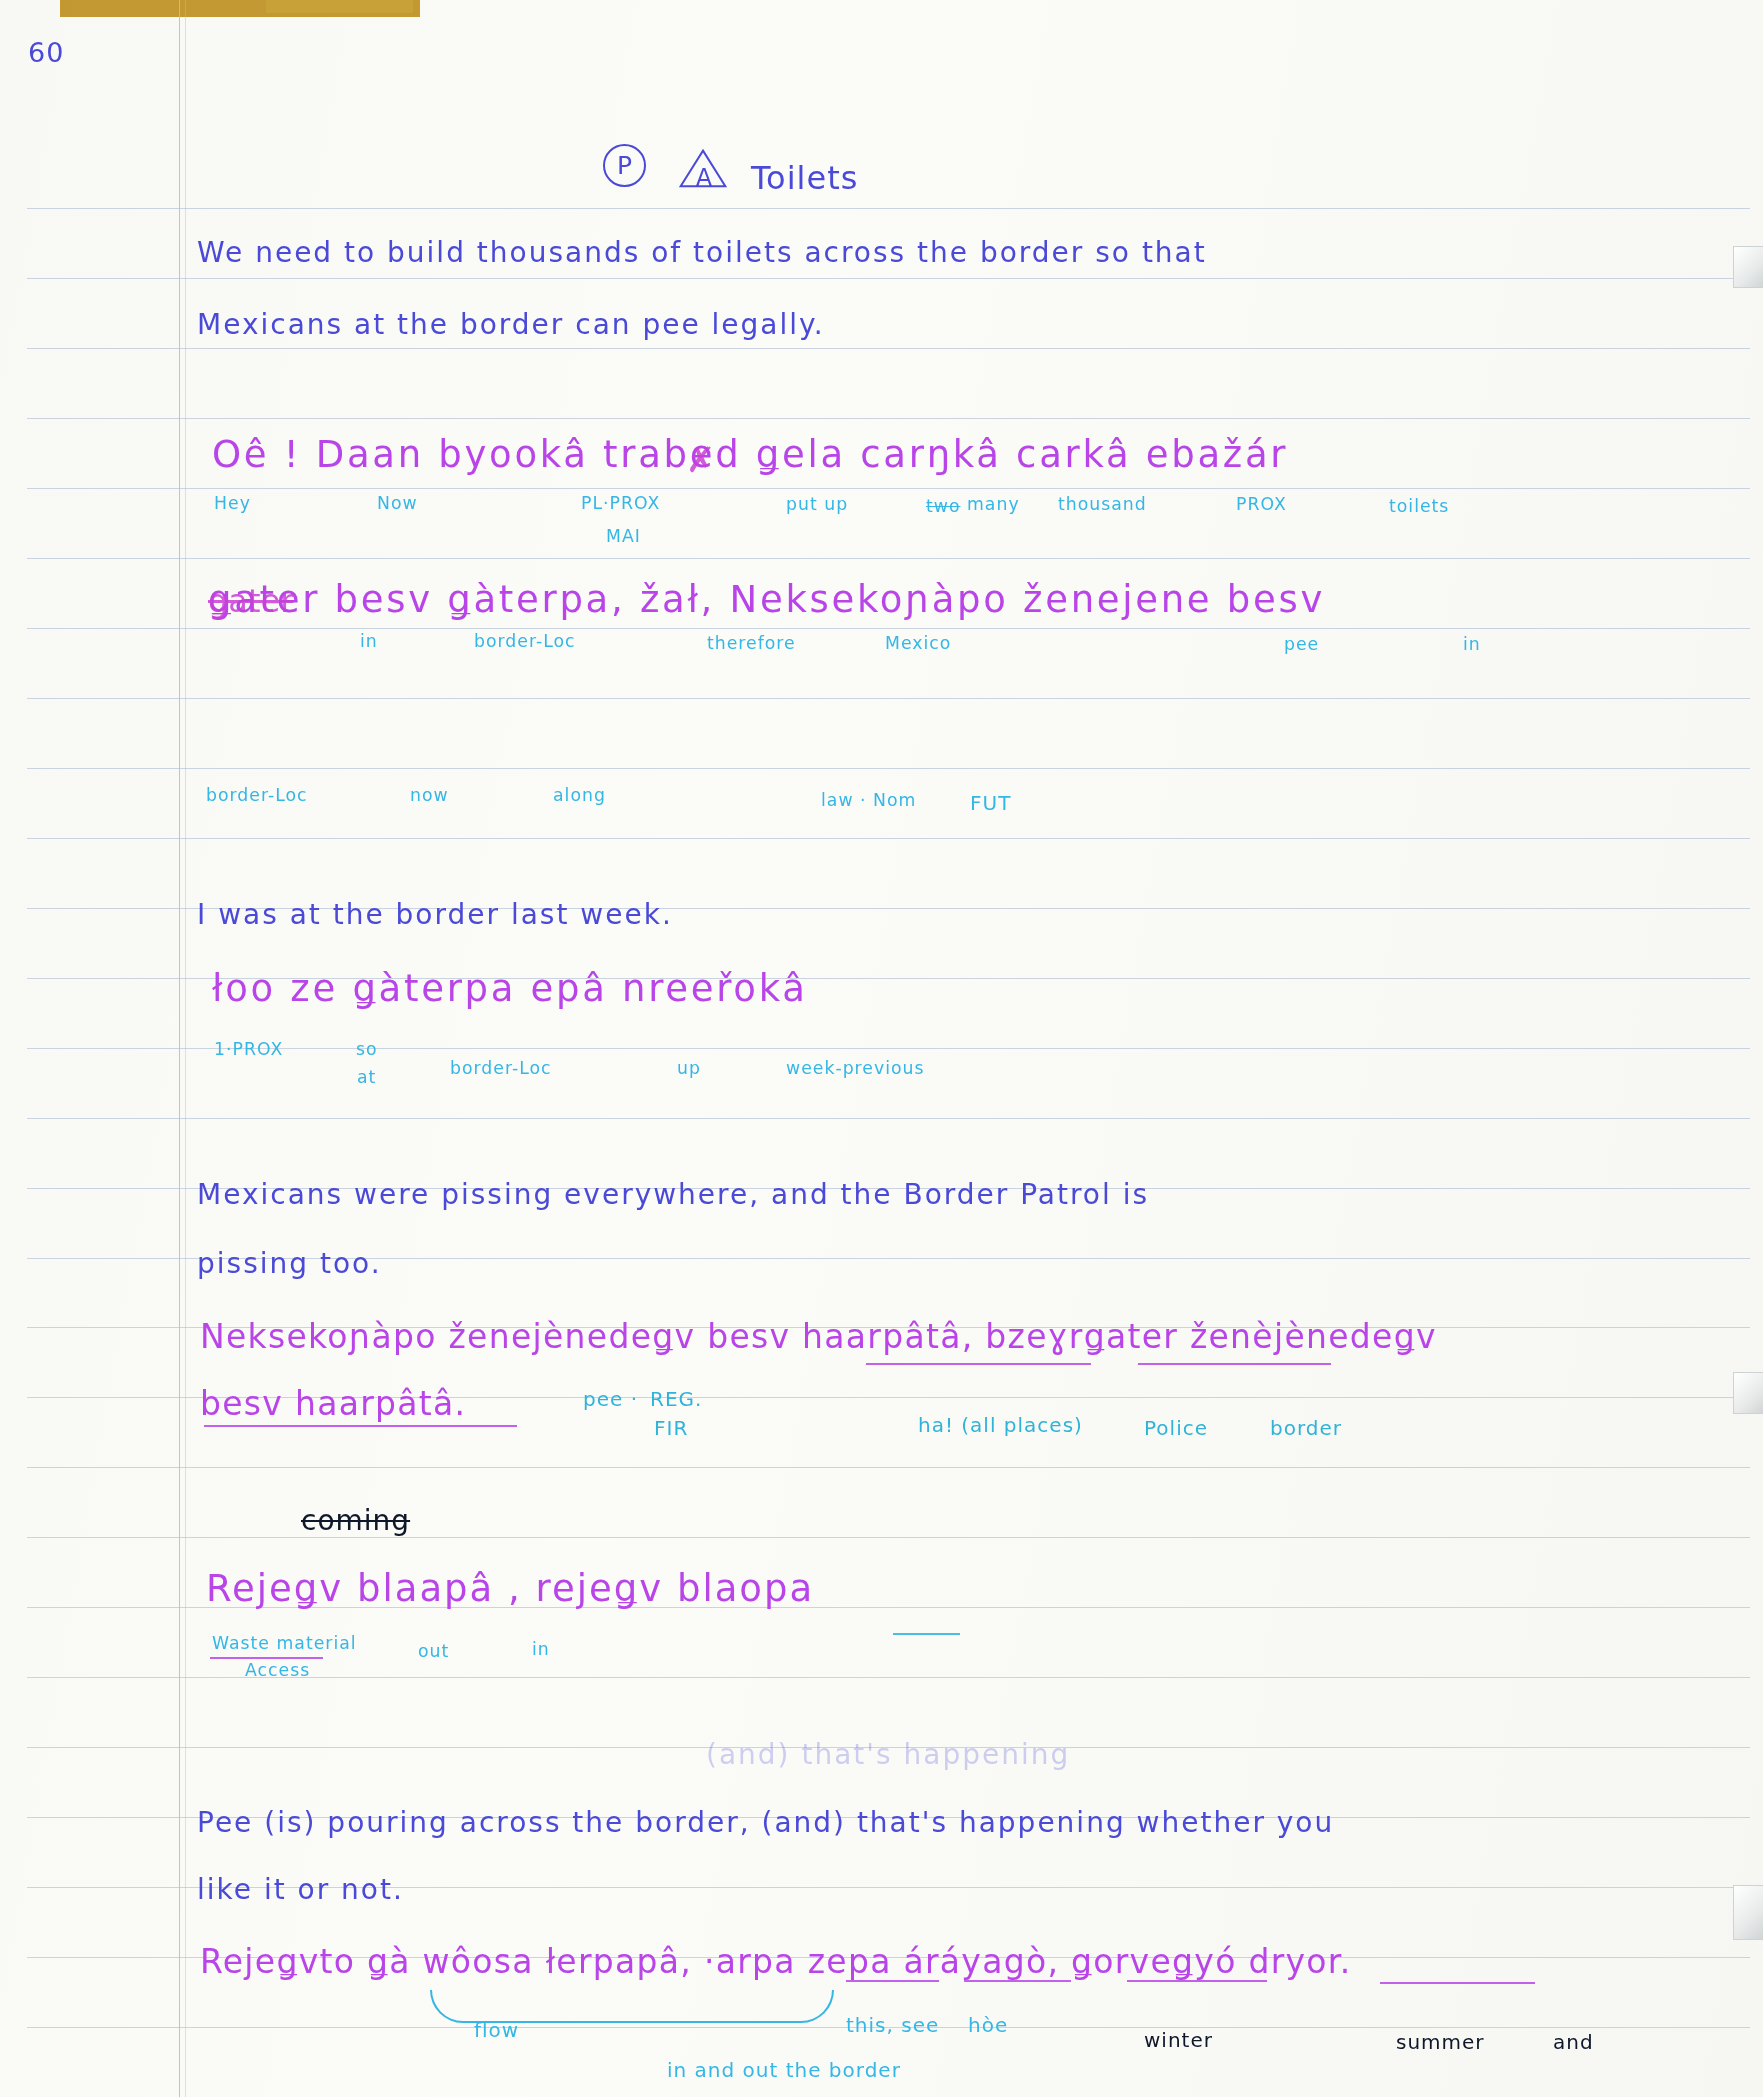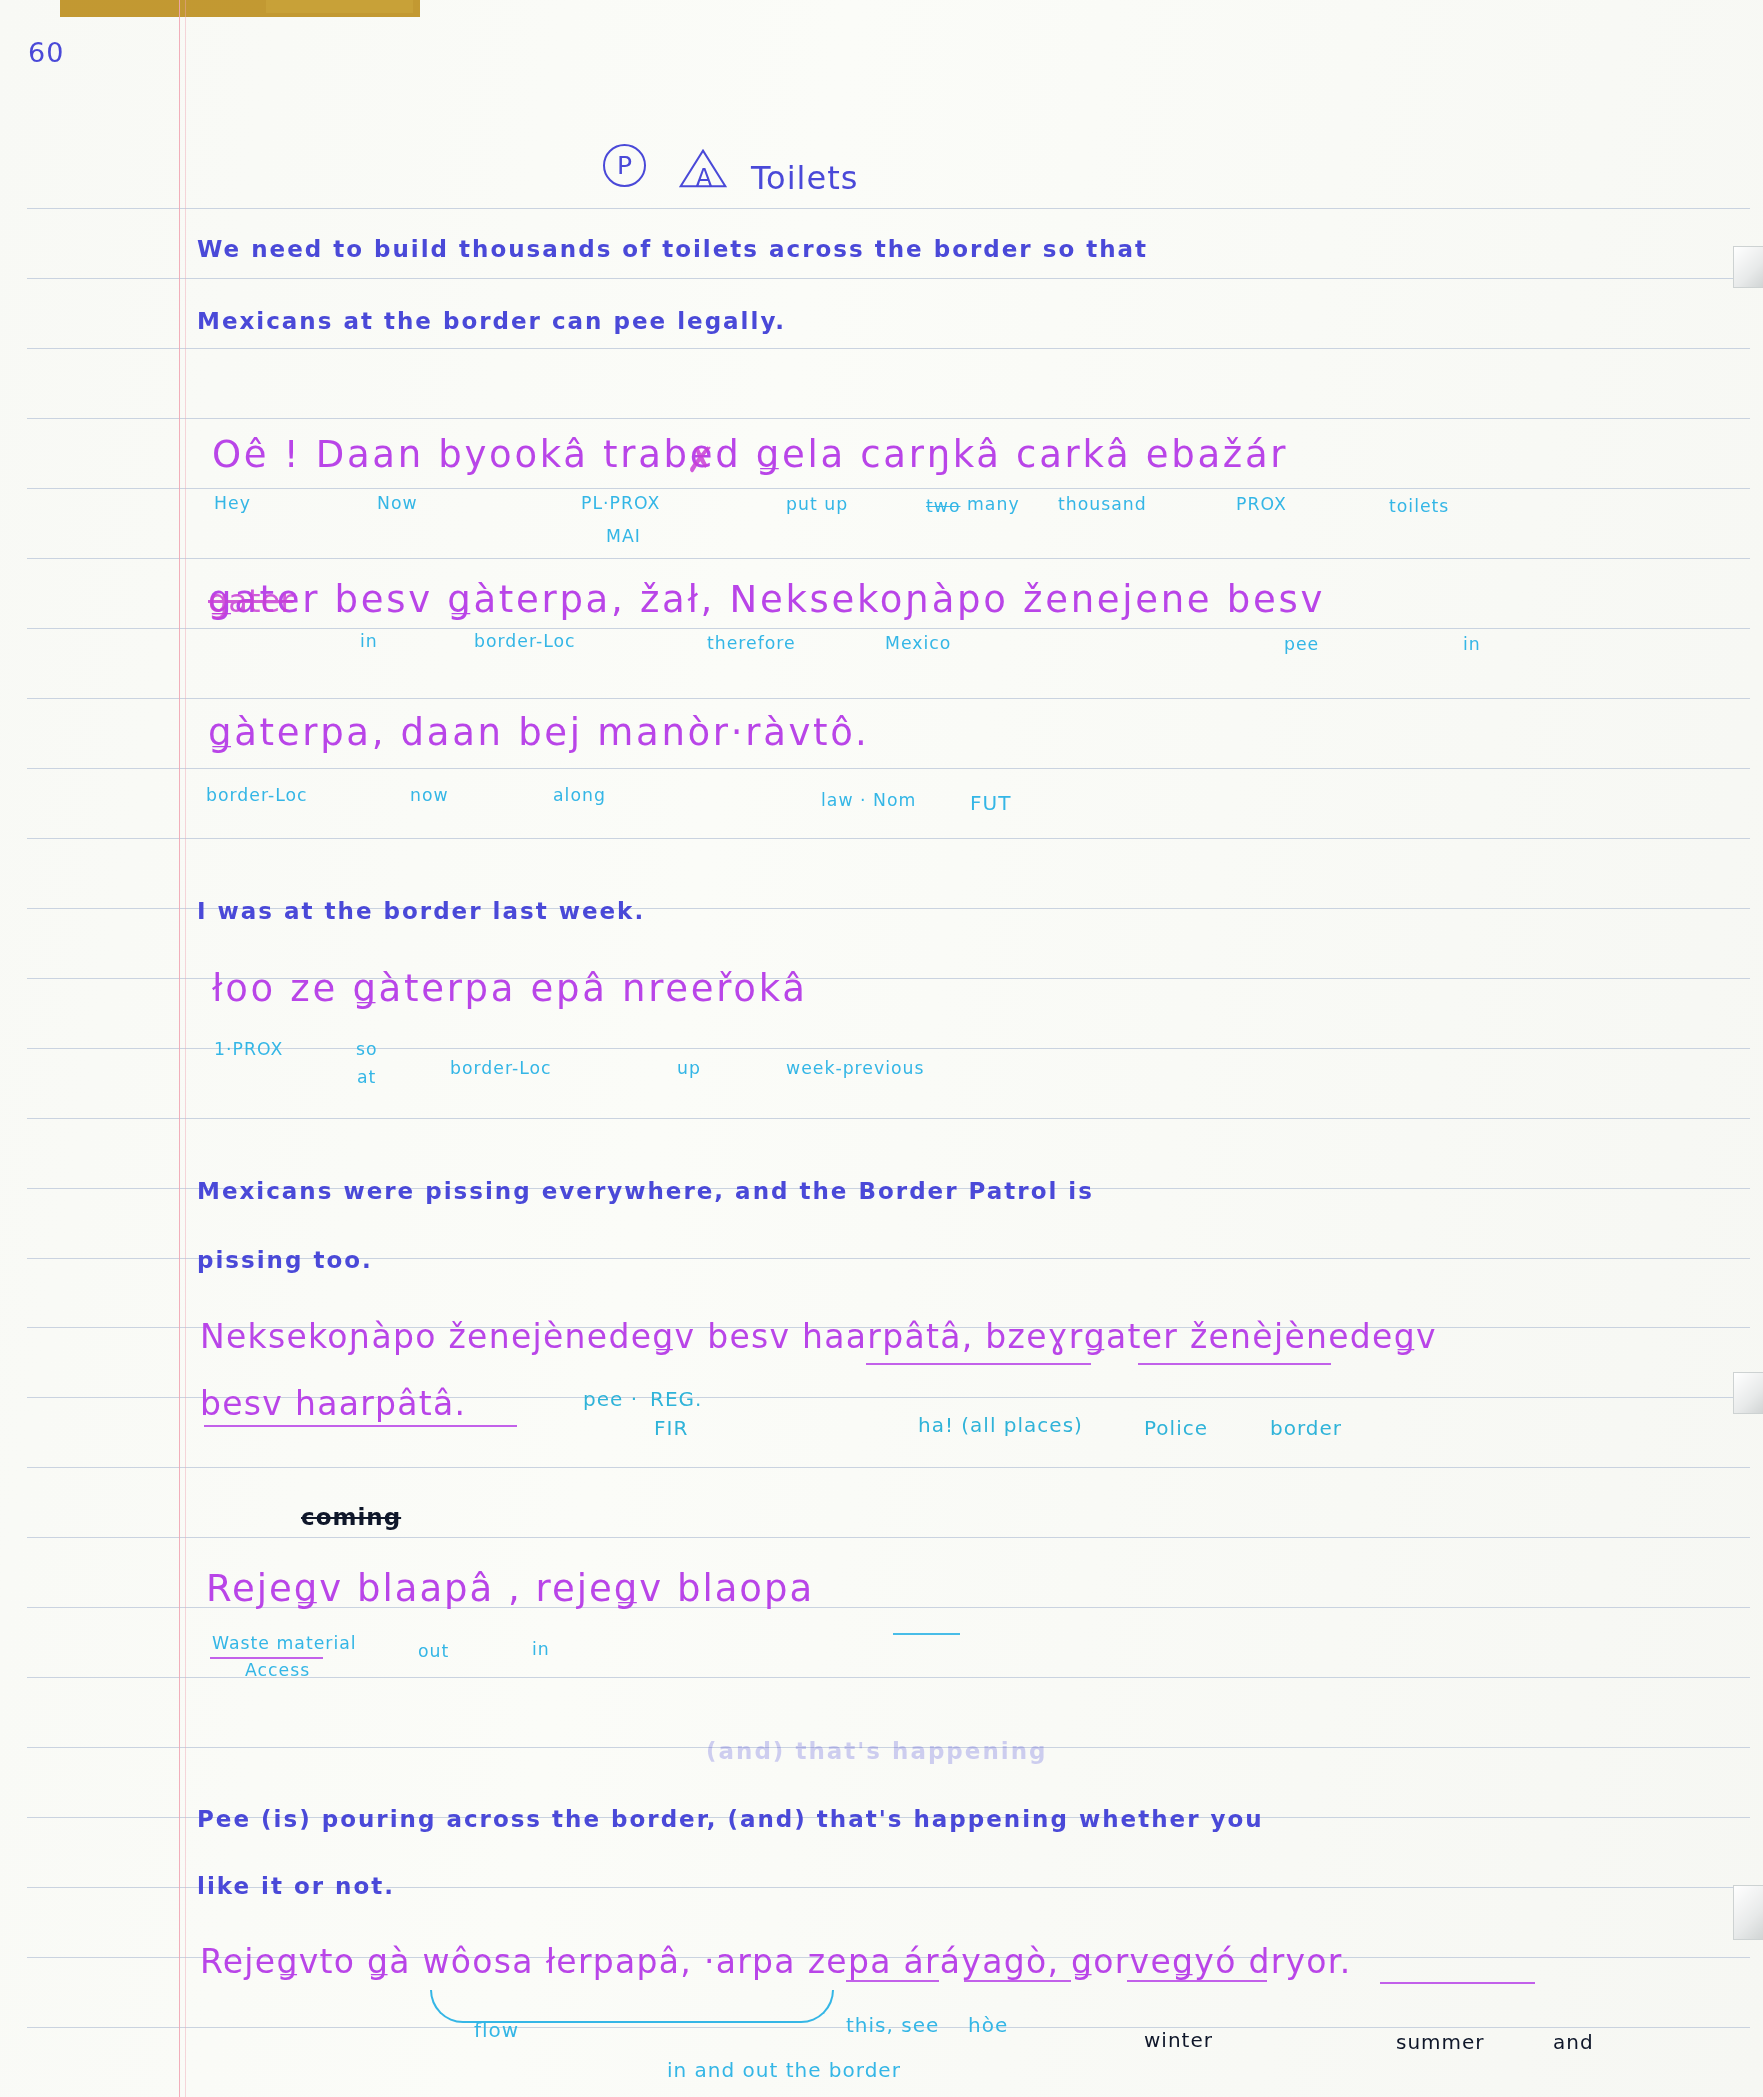--- a/index.html
+++ b/index.html
@@ -86,22 +86,22 @@
     color: #34b6e6;
   }
   .teal {
     color: #2fb3d9;
   }
   .pgnum {
     color: #4a49d8;
     font-size: 27px;
   }
   .eng {
-    font-size: 23px;
-    font-weight: 700;
+    font-size: 28px;
+    font-weight: 400;
   }
   .conlang {
     font-size: 37px;
   }
   .gloss {
     font-size: 17.3px;
   }
   .gloss-sm {
     font-size: 20px;
     margin-top: 20px;
@@ -245,21 +245,20 @@
 
   <div class="hw conlang violet" style="left:208px; top:578px; letter-spacing:2.7px;">ǥater besv ǥàterpa,   žał,   Neksekoɲàpo   ženejene  besv</div>
   <div class="scribble" style="left:208px; top:582px; font-size:32px; text-decoration:line-through;">ǥater</div>
   <div class="hw gloss cyan" style="left:360px; top:631px;">in</div>
   <div class="hw gloss cyan" style="left:474px; top:631px;">border-Loc</div>
   <div class="hw gloss cyan" style="left:707px; top:633px;">therefore</div>
   <div class="hw gloss cyan" style="left:885px; top:633px;">Mexico</div>
   <div class="hw gloss cyan" style="left:1284px; top:634px;">pee</div>
   <div class="hw gloss cyan" style="left:1463px; top:634px;">in</div>
 
-  <div class="hw conlang violet" style="left:208px; top:711px; letter-spacing:2.7px;">ǥàterpa,  daan   bej  manòr·ràvtô.</div>
   <div class="hw gloss cyan" style="left:206px; top:785px;">border-Loc</div>
   <div class="hw gloss cyan" style="left:410px; top:785px;">now</div>
   <div class="hw gloss cyan" style="left:553px; top:785px;">along</div>
   <div class="hw gloss cyan" style="left:821px; top:790px;">law · Nom</div>
   <div class="hw gloss-sm cyan" style="left:970px; top:771px;">FUT</div>
 
   <div class="hw eng blue" style="left:197px; top:898px; letter-spacing:2px;">I was at the border last week.</div>
   <div class="hw conlang violet" style="left:212px; top:967px; letter-spacing:2.7px;">łoo    ze   ǥàterpa   epâ   nreeřokâ</div>
   <div class="hw gloss cyan" style="left:214px; top:1039px;">1·PROX</div>
   <div class="hw gloss cyan" style="left:356px; top:1039px;">so</div>

